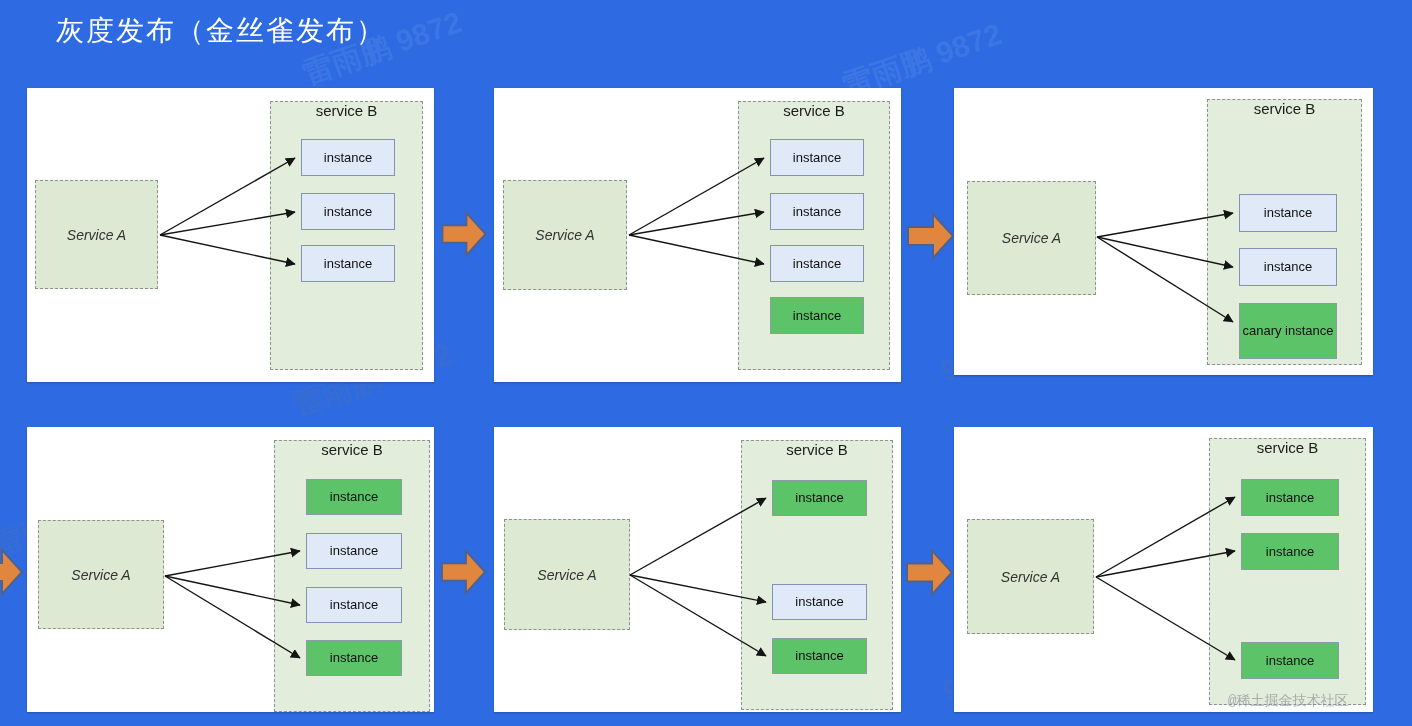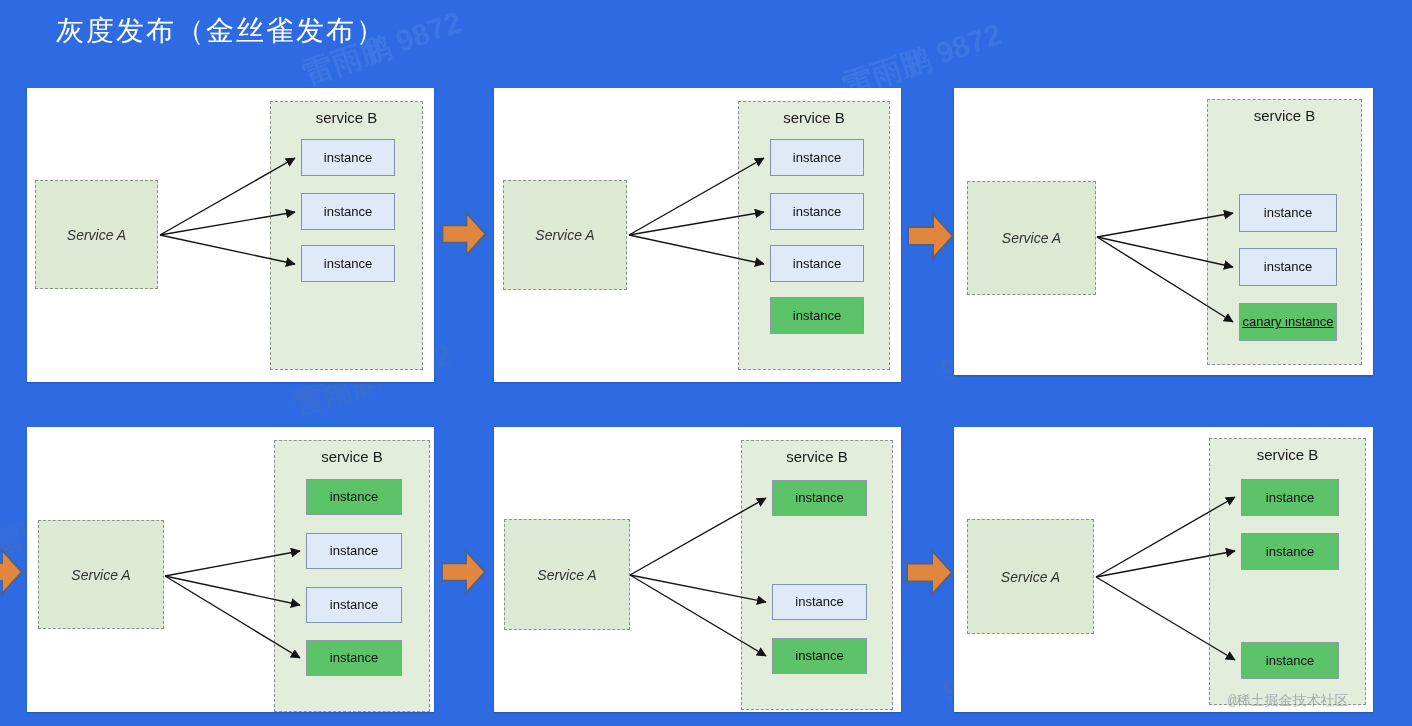--- a/index.html
+++ b/index.html
@@ -14,21 +14,21 @@
   }
   .card{
     position:absolute;background:#ffffff;
     box-shadow:0 1px 2px rgba(0,0,30,0.25);
   }
   .sb-container{
     position:absolute;background:#E3EDDB;border:1px dashed #8B948B;
     box-sizing:border-box;
   }
   .sb-title{
-    text-align:center;margin-top:7px;font-size:15px;color:#1b1b1b;
+    text-align:center;font-size:15px;color:#1b1b1b;
   }
   .sa-box{
     position:absolute;background:#DEE9D3;border:1px dashed #8B948B;
     box-sizing:border-box;display:flex;align-items:center;justify-content:center;
     font-size:14px;color:#333;font-style:italic;
   }
   .inst{
     position:absolute;box-sizing:border-box;
     display:flex;align-items:center;justify-content:center;
     font-size:13px;color:#101010;text-align:center;line-height:1.2;
@@ -132,21 +132,21 @@
   </div>
   <div class="sa-box" style="left:13px;top:93px;width:129px;height:114px;">
     <span>Service A</span>
   </div>
   <div class="inst blue" style="left:285px;top:106px;width:98px;height:38px;">
       <span>instance</span>
     </div>
   <div class="inst blue" style="left:285px;top:160px;width:98px;height:38px;">
       <span>instance</span>
     </div>
-  <div class="inst green" style="left:285px;top:215px;width:98px;height:38px;text-decoration:underline;">
+  <div class="inst green" style="left:285px;top:215px;width:98px;height:56px;">
       <span>canary instance</span>
     </div>
   <svg class="arrows">
     <defs>
         <marker id="m3" markerWidth="8" markerHeight="8" refX="6.5" refY="3.5" orient="auto">
           <path d="M0,0 L7,3.5 L0,7 Z" fill="#141414"></path>
         </marker>
       </defs>
     <line x1="143" y1="149" x2="279" y2="125" marker-end="url(#m3)"></line>
     <line x1="143" y1="149" x2="279" y2="179" marker-end="url(#m3)"></line>

